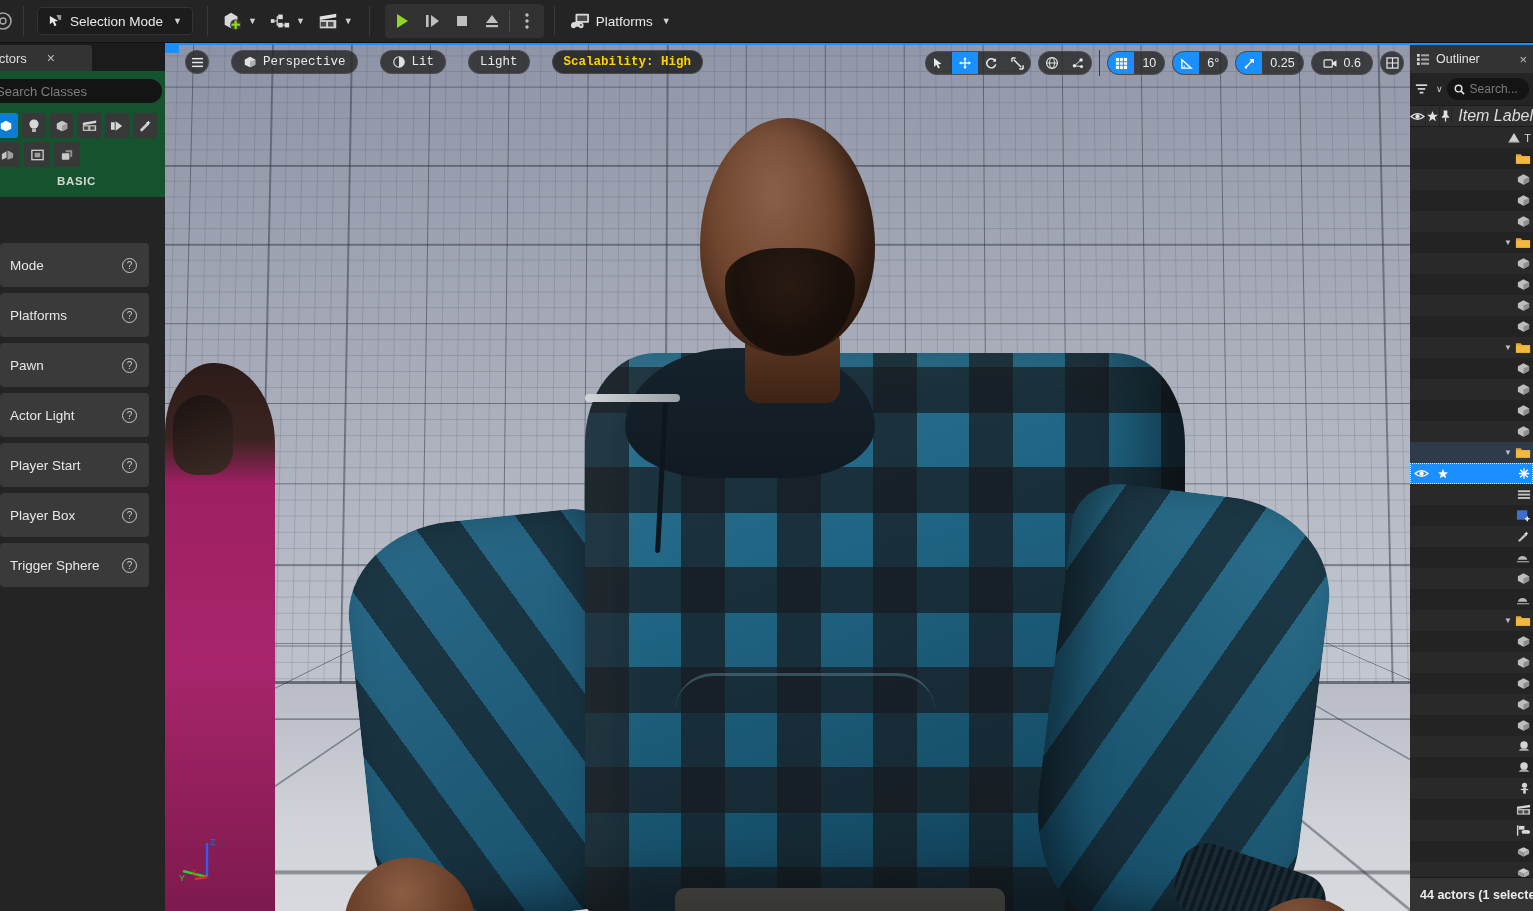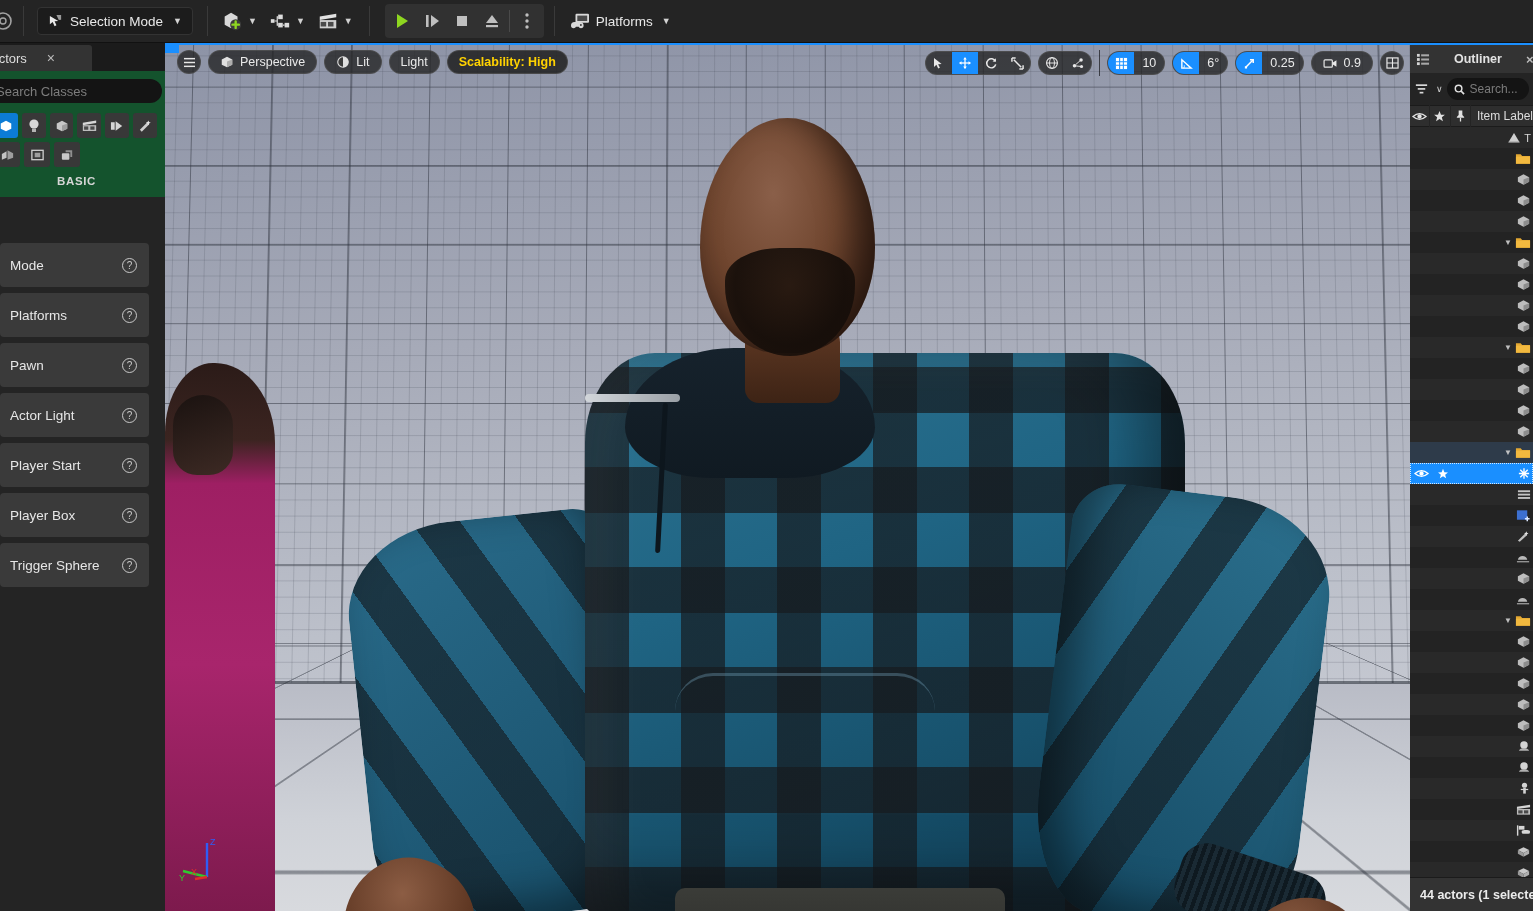--- a/index.html
+++ b/index.html
@@ -218,21 +218,21 @@
 
   
   .vp-toolbar { position:absolute; left:0; top:0; width:1245px; height:38px; }
   .vp-pill {
     display:flex; align-items:center; gap:6px; height:24px; padding:0 11px;
     background: rgba(34,34,34,.78); border:1px solid rgba(90,90,90,.6);
     border-radius:12px; font-size:12.5px; color:#eaeaea; white-space:nowrap;
   }
   .vp-pill.round { width:24px; padding:0; justify-content:center; }
   .vp-pill.scal { background: rgba(30,30,30,.85); color:#ffd200; font-weight:bold; }
-  .vp-left { position:absolute; left:12px; top:7px; display:flex; align-items:center; gap:7px; }
+  .vp-left { position:absolute; left:20px; top:7px; display:flex; align-items:center; gap:22px;font-family:Liberation Mono, monospace; }
   .vp-right { position:absolute; right:6px; top:7px; display:flex; align-items:center; gap:7px; }
   .seg-group {
     display:flex; align-items:center; height:24px;
     background: rgba(34,34,34,.78); border:1px solid rgba(90,90,90,.6); border-radius:12px;
     overflow:hidden;
   }
   .seg {
     width:26px; height:24px; display:flex; align-items:center; justify-content:center;
   }
   .seg.active { background:#1a8fff; }
@@ -250,39 +250,38 @@
   
   .gizmo { position:absolute; left:12px; bottom:22px; width:60px; height:60px; }
 
   
   .outliner {
     position:absolute; left:1410px; top:43px; width:123px; height:868px;
     background:#242424; overflow:hidden;
   }
   .ol-topline { position:absolute; left:0; top:0; width:123px; height:2px; background:#1a8fff; }
   .ol-tab {
-    height: 28px; display:flex; align-items:center; gap:24px;
+    height: 28px; display:flex; align-items:center; gap:6px;
     padding: 0 6px; background:#333; color:#e3e3e3; font-size:12.5px;
     margin-top:2px;
-    font-weight:bold;
   }
   .ol-x { margin-left:auto; font-size:13px; color:#bbb; }
   .ol-searchrow { display:flex; align-items:center; gap:4px; padding:5px 4px; background:#242424; }
   .ol-search {
     flex:1; height:22px; background:#141414; border-radius:11px;
     display:flex; align-items:center; gap:5px; padding:0 7px;
     color:#7b7b7b; font-size:12px; overflow:hidden;
   }
   .ol-colhdr {
     display:flex; align-items:center; height:22px; background:#2e2e2e;
     border-top:1px solid #1b1b1b; border-bottom:1px solid #1b1b1b;
   }
   .ol-col { width:24px; height:22px; display:flex; align-items:center; justify-content:center;
     border-right:1px solid #242424; }
-  .ol-col-label { padding-left:6px; font-size:12px; color:#ddd; white-space:nowrap; }
+  .ol-col-label { padding-left:6px; font-size:16px; color:#ddd; white-space:nowrap;font-style:italic; }
   .ol-rows { position:relative; }
   .ol-row {
     height:21px; display:flex; align-items:center; justify-content:flex-end;
     padding-right:2px; background:#292929; position:relative;
   }
   .ol-row.alt { background:#232323; }
   .ol-row.sel { background:#1a8fff; outline:1px dotted #cfe8ff; outline-offset:-1px; }
   .ol-row.folderhl { background:#2e3b4a; }
   .ol-row-icons { display:flex; align-items:center; gap:3px; }
   .ol-statusbar {
@@ -661,21 +660,21 @@
           <div class="snap-val">0.25</div>
         </div>
 
         <div class="vp-pill">
           <span>
             <svg width="15" height="11" viewBox="0 0 16 12">
               <rect x="1" y="2" width="9" height="8" rx="1" fill="none" stroke="#e8e8e8" stroke-width="1.3"></rect>
               <path d="M10.5 5 L14.5 2.4 V9.6 L10.5 7 Z" fill="#e8e8e8"></path>
             </svg>
           </span>
-          <span>0.9</span>
+          <span>0.6</span>
         </div>
 
         <div class="vp-pill round">
           <span>
             <svg width="13" height="12" viewBox="0 0 14 13">
               <rect x="1" y="1" width="12" height="11" fill="none" stroke="#e8e8e8" stroke-width="1.3"></rect>
               <path d="M7 1 v11 M1 6.5 h12" stroke="#e8e8e8" stroke-width="1.2"></path>
             </svg>
           </span>
         </div>

